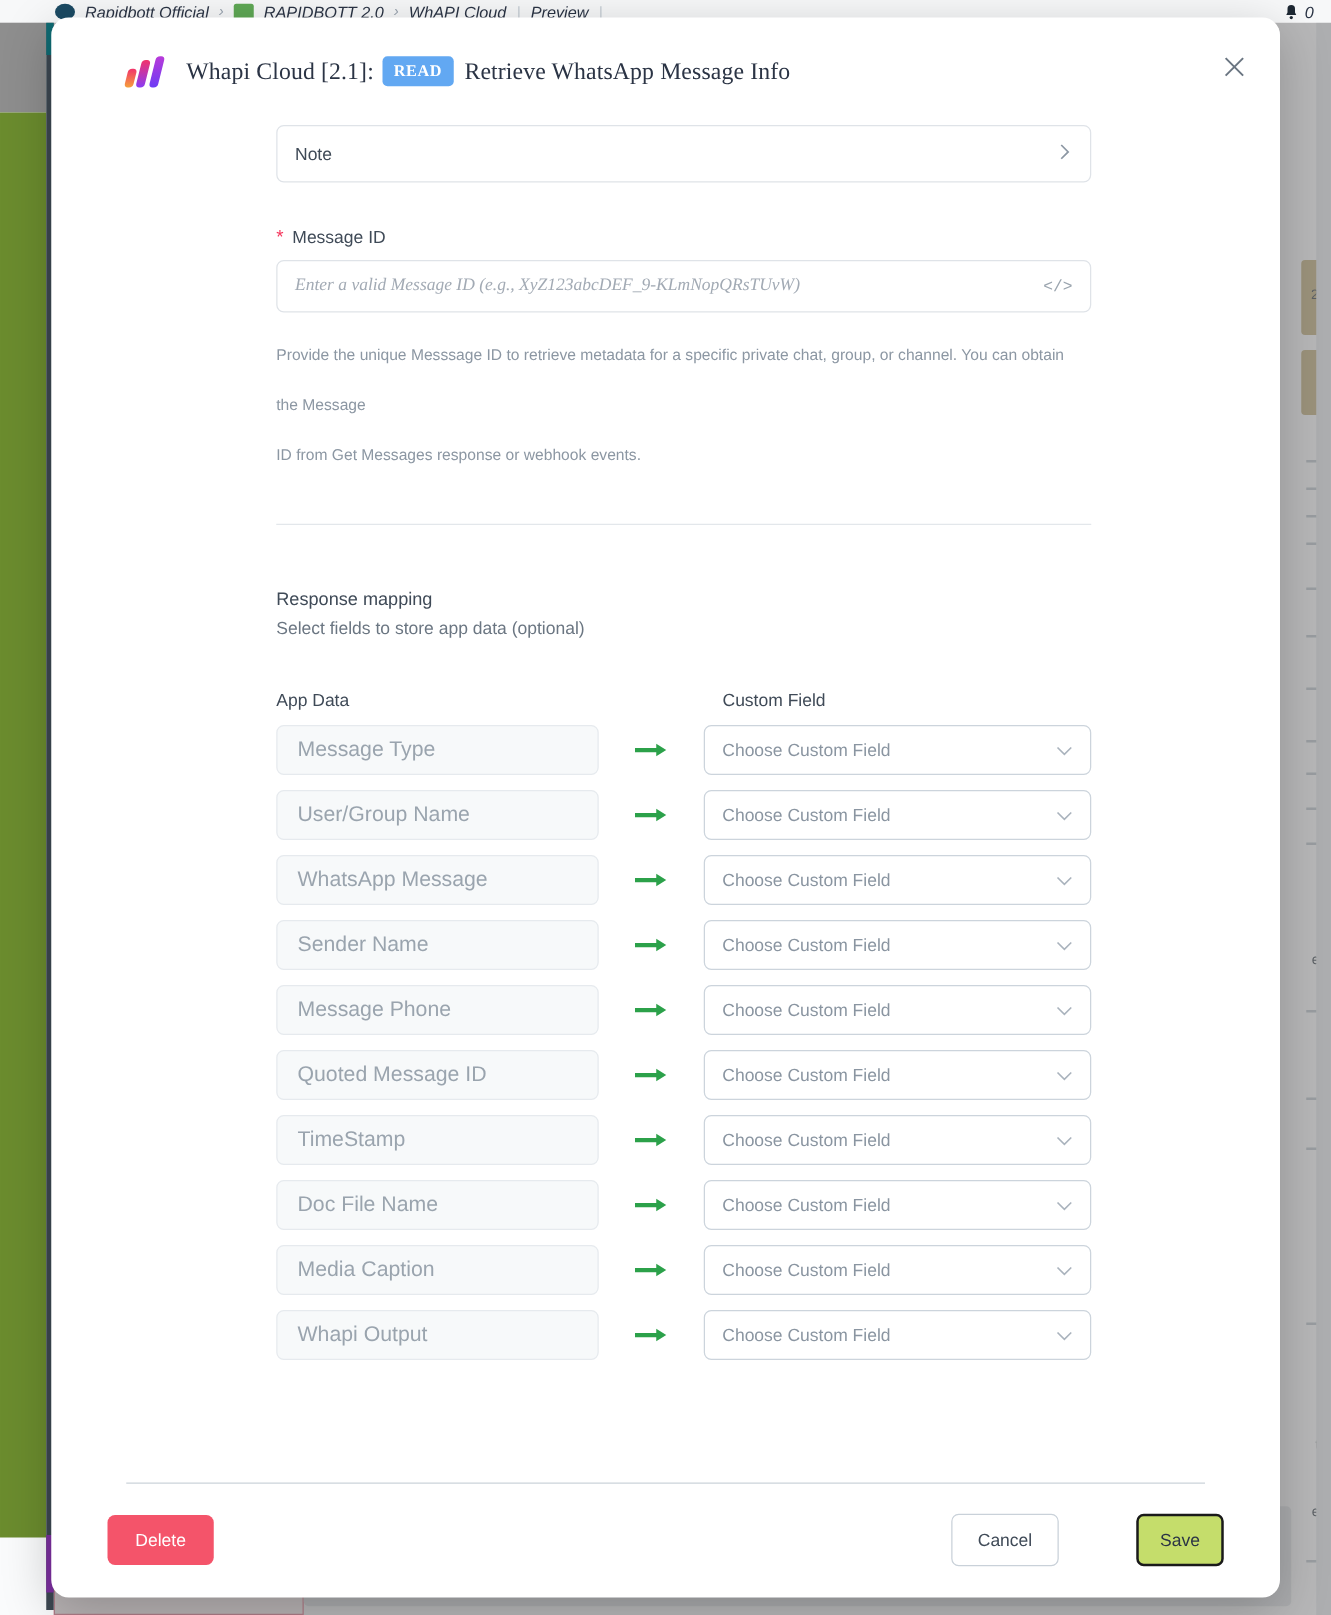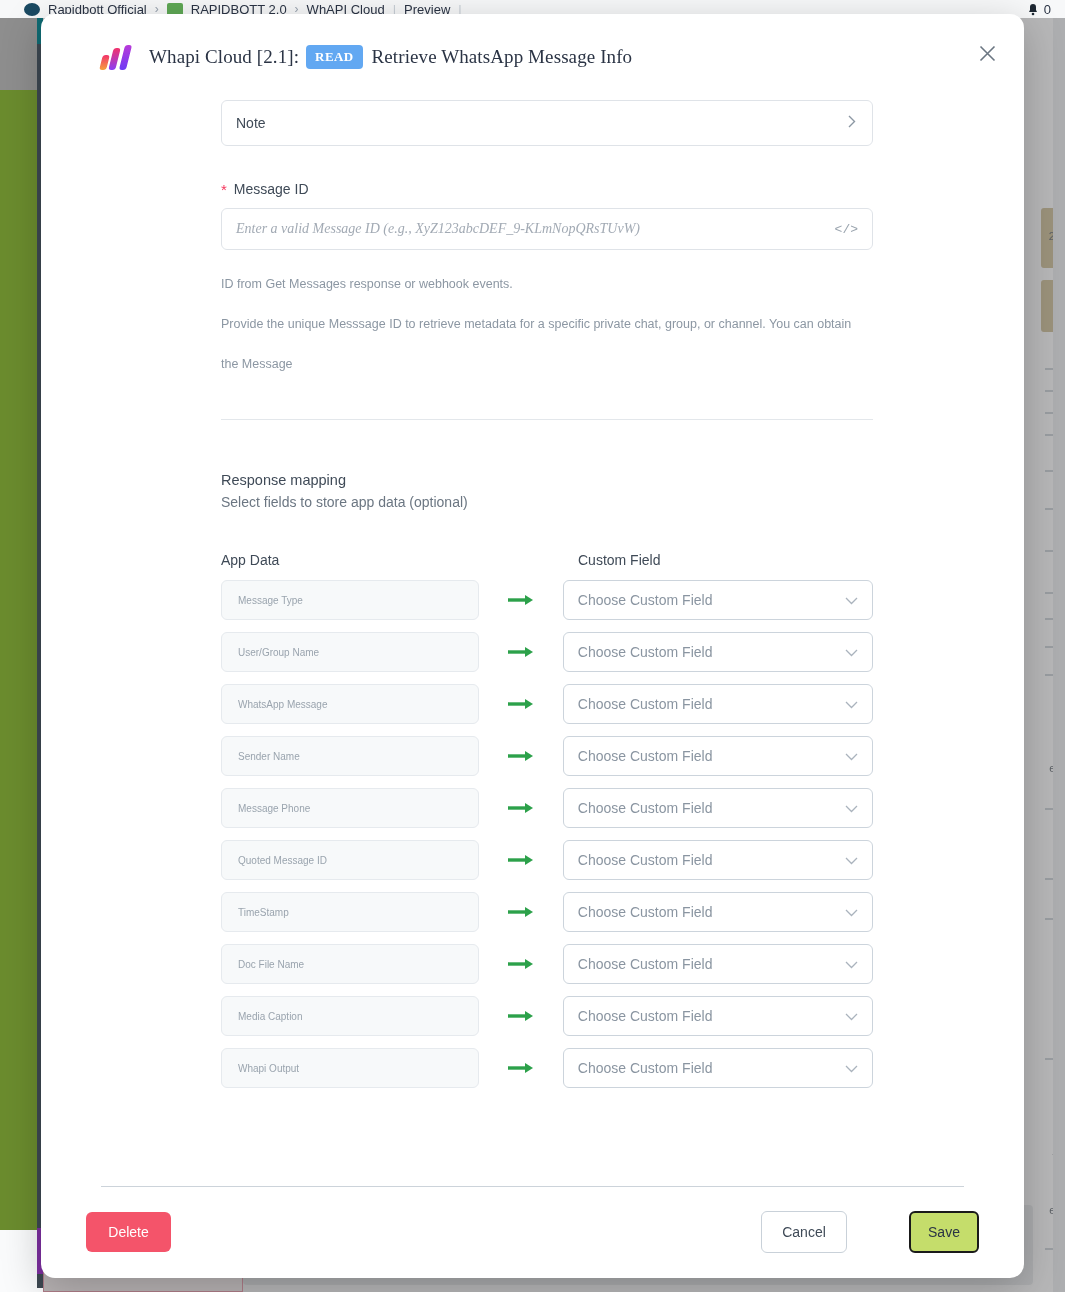--- a/index.html
+++ b/index.html
@@ -9,22 +9,22 @@
     overflow: hidden;
   }
   body { position: relative; background: #ffffff; }
 
   
   #backdrop { position: absolute; inset: 0; background: #ffffff; }
   #bg-topbar {
     position: absolute; left: 0; top: 0; width: 1065px; height: 18px;
     background: #f7f8f9;
     display: flex; align-items: center; gap: 8px;
-    padding-left: 24px;
-    font-size: 13px; color: #2b3445; white-space: nowrap;
+    padding-left: 44px;
+    font-size: 13px; color: #2b3445; white-space: nowrap; font-style: italic;
   }
   #bg-topbar .bc-ic { width: 16px; height: 13px; border-radius: 3px; display:inline-block; }
   #bg-topbar .bot-ic { background: #1b4a63; border-radius: 50%; }
   #bg-topbar .flow-ic { background: #5fa855; border-radius: 2px; }
   #bg-topbar .sep { color: #9aa4b0; font-size: 12px; }
   #bg-topbar .pipe { color: #c8cfd6; }
   #bg-topbar .bell-wrap {
     margin-left: auto; padding-right: 14px; display: flex;
     align-items: center; gap: 5px; color: #2b3445;
   }
@@ -183,21 +183,21 @@
   }
   .map-head .h-app { width: 297px; font-size: 14px; color: #3f4a57; }
   .map-head .h-arrow { width: 60px; }
   .map-head .h-cf { font-size: 14px; color: #3f4a57; }
 
   .map-row { display: flex; align-items: center; margin-bottom: 12px; }
   .app-pill {
     width: 269px; height: 40px; border: 1px solid #e6eaee;
     border-radius: 6px; background: #f7f9fa;
     display: flex; align-items: center; padding: 16px 16px;
-    font-size: 10px; color: #9aa4ae;
+    font-size: 17px; color: #9aa4ae;
   }
   .arrow-cell {
     width: 88px; display: flex; align-items: center; justify-content: center;
   }
   .cf-select {
     width: 324px; height: 40px; border: 1px solid #ccd4dc;
     border-radius: 6px; background: #fff;
     display: flex; align-items: center; padding: 12px 14px;
     font-size: 14px; color: #8a95a1; cursor: pointer;
   }
@@ -331,22 +331,22 @@
         <span class="req-star">*</span>
         <span>Message ID</span>
       </div>
 
       <div class="text-input">
         <span class="ph">Enter a valid Message ID (e.g., XyZ123abcDEF_9-KLmNopQRsTUvW)</span>
         <span class="code-ic">&lt;/&gt;</span>
       </div>
 
       <div class="help-text">
+        <div>Provide the unique Messsage ID to retrieve metadata for a specific private chat, group, or channel. You can obtain the Message</div>
         <div>ID from Get Messages response or webhook events.</div>
-        <div>Provide the unique Messsage ID to retrieve metadata for a specific private chat, group, or channel. You can obtain the Message</div>
       </div>
 
       <div class="divider"></div>
 
       <div class="sec-title">Response mapping</div>
       <div class="sec-sub">Select fields to store app data (optional)</div>
 
       <div class="map-head">
         <span class="h-app">App Data</span>
         <span class="h-arrow"></span>

